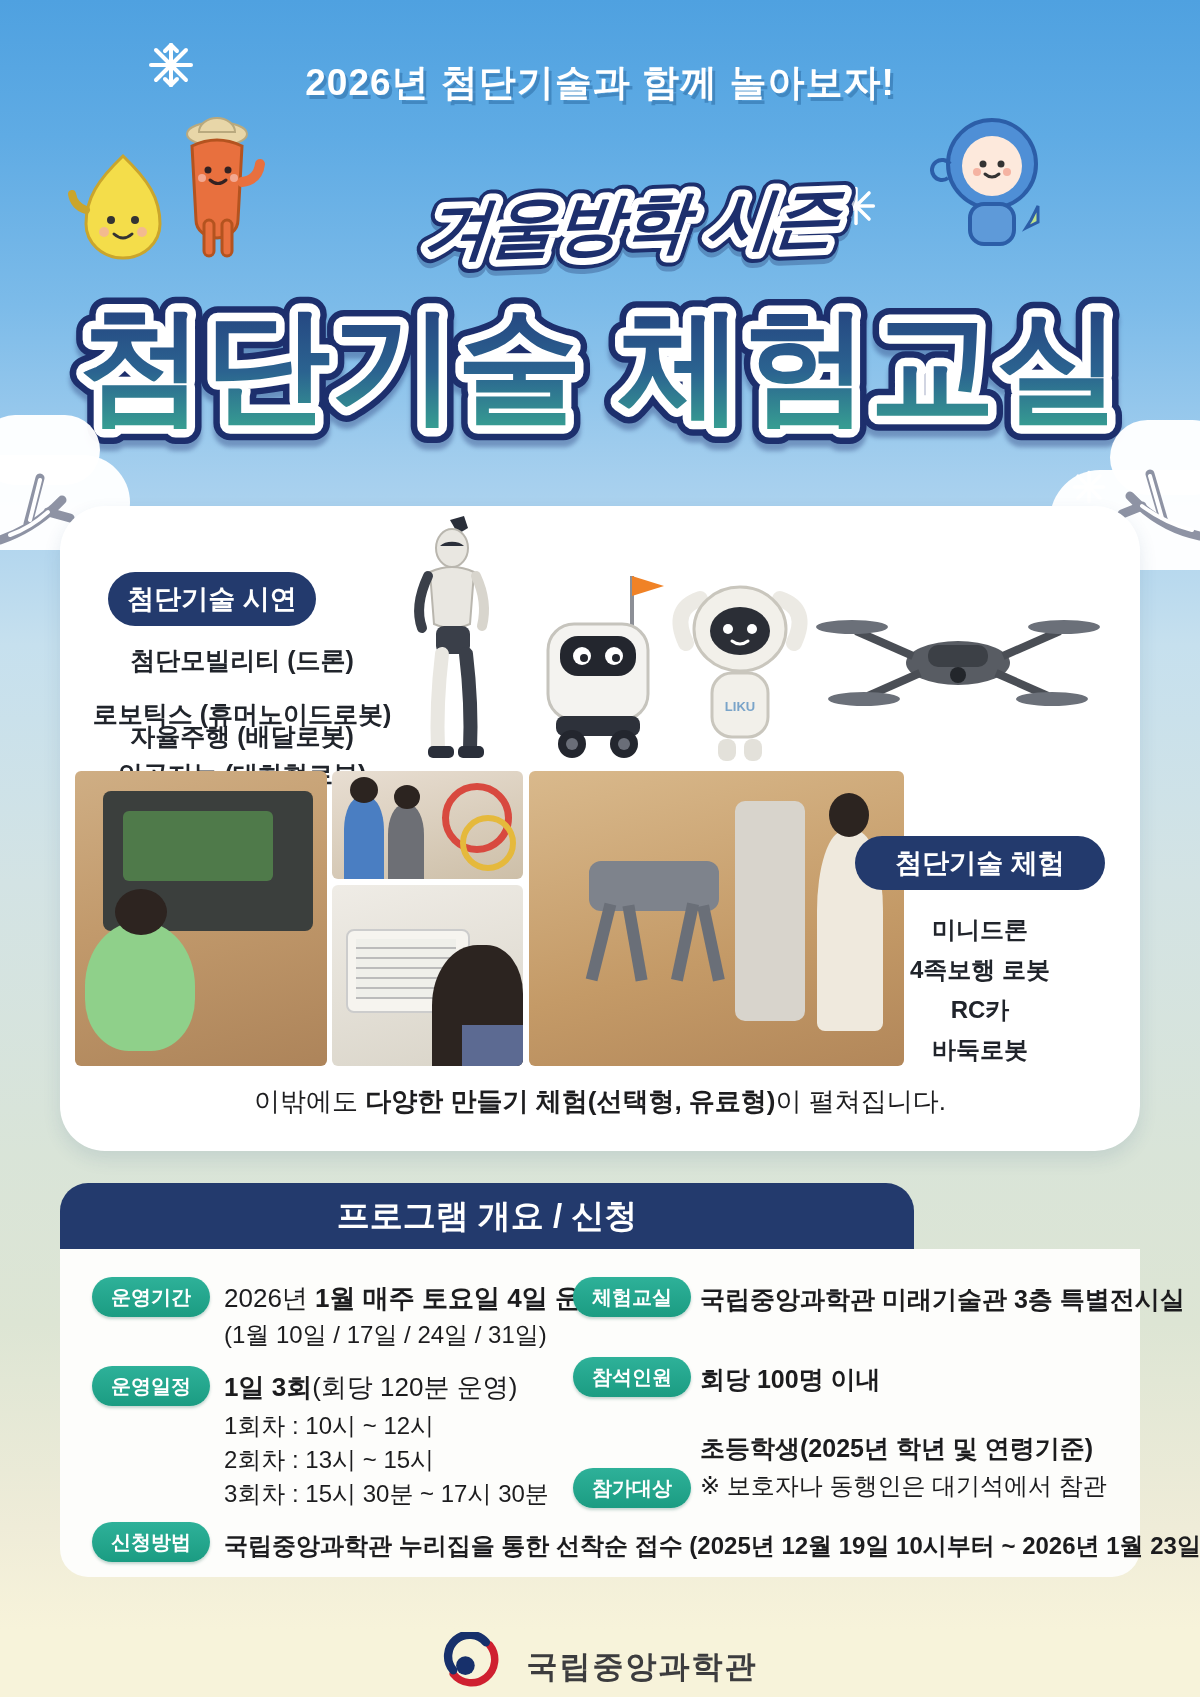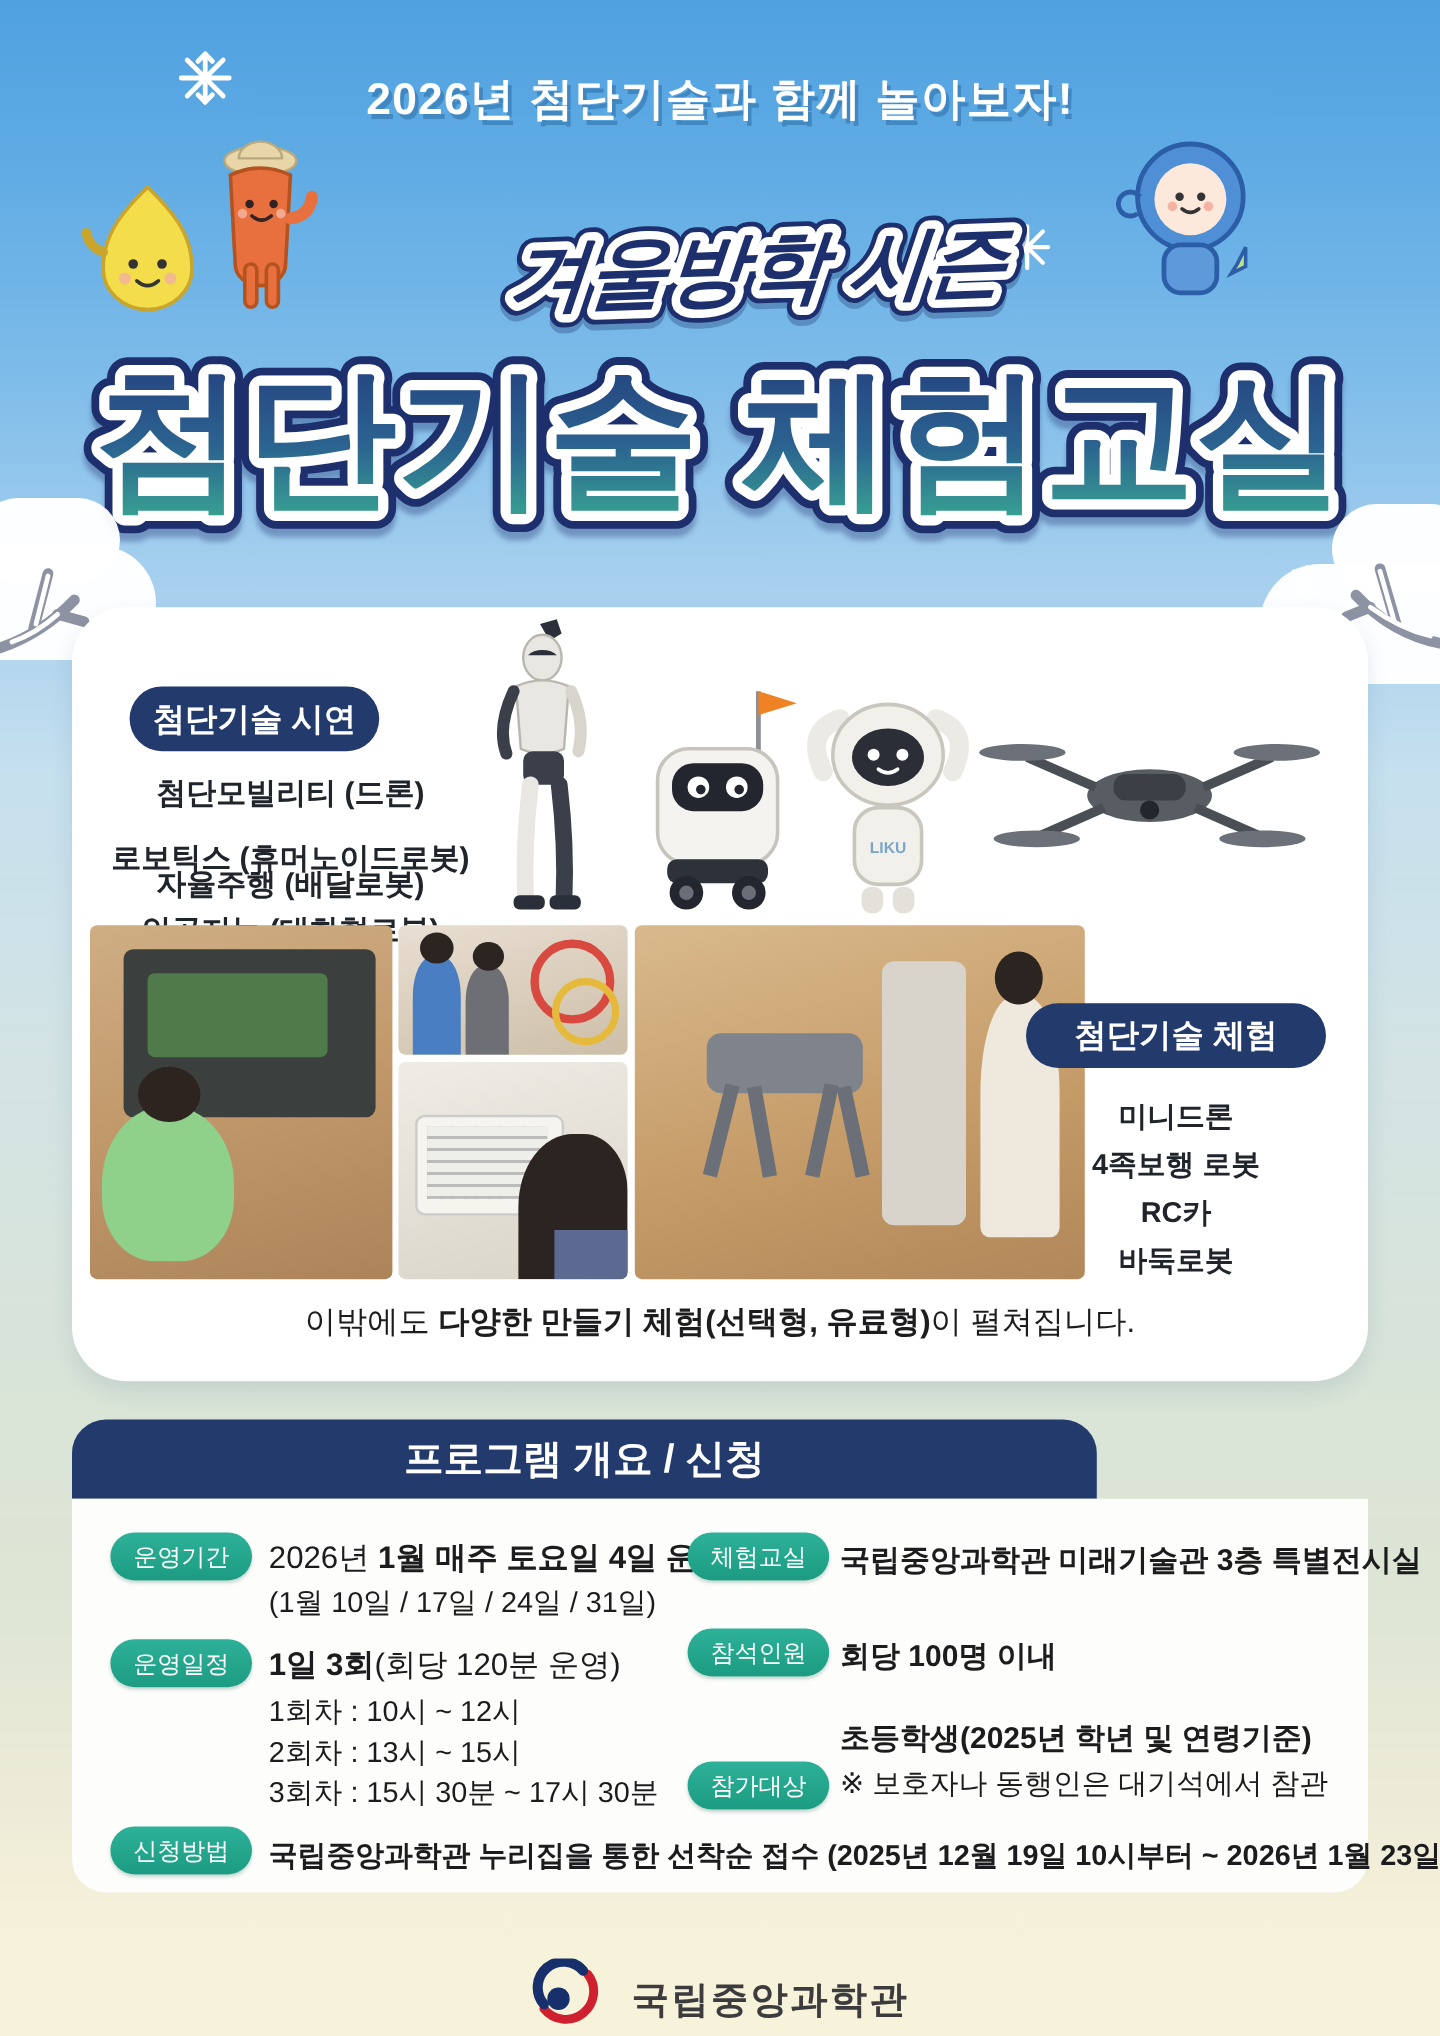--- a/index.html
+++ b/index.html
@@ -17,21 +17,21 @@
     display:flex;align-items:center;justify-content:center;}
   .demo-item{width:340px;text-align:center;font-size:25px;font-weight:700;color:#20242b;}
   .exp-item{width:270px;text-align:center;font-size:24px;font-weight:700;color:#20242b;}
   .note-line{width:100%;text-align:center;font-size:26px;color:#1d1d1f;}
   .note-line b{font-weight:800;}
   .photo{border-radius:6px;overflow:hidden;background:linear-gradient(165deg,#cfae84 0%,#c29a6c 45%,#ad845a 100%);}
   
   .prog-header{background:#233a6d;border-radius:28px 28px 0 0;color:#fff;font-weight:800;font-size:33px;
     display:flex;align-items:center;justify-content:center;}
   .prog-body{background:#fdfdfb;border-radius:0 0 28px 28px;}
-  .pill{width:118px;height:40px;border-radius:20px;color:#fff;font-weight:400;font-size:20px;
+  .pill{width:118px;height:40px;border-radius:20px;color:#fff;font-weight:700;font-size:20px;
     display:flex;align-items:center;justify-content:center;
     background:linear-gradient(180deg,#2eb199 0%,#1b9c82 100%);box-shadow:0 2px 3px rgba(20,90,75,.25);}
   .row-text{font-size:26px;color:#1c1c1e;font-weight:400;white-space:nowrap;}
   .row-text b{font-weight:800;}
   .row-sub{font-size:24px;color:#1c1c1e;white-space:nowrap;}
   .row-bold{font-size:25px;color:#1c1c1e;font-weight:800;white-space:nowrap;}
   .footer-row{display:flex;align-items:flex-end;justify-content:center;gap:28px;}
   .footer-org{font-size:31px;color:#3c3c3e;font-weight:600;letter-spacing:2px;}
 </style>
 </head>

